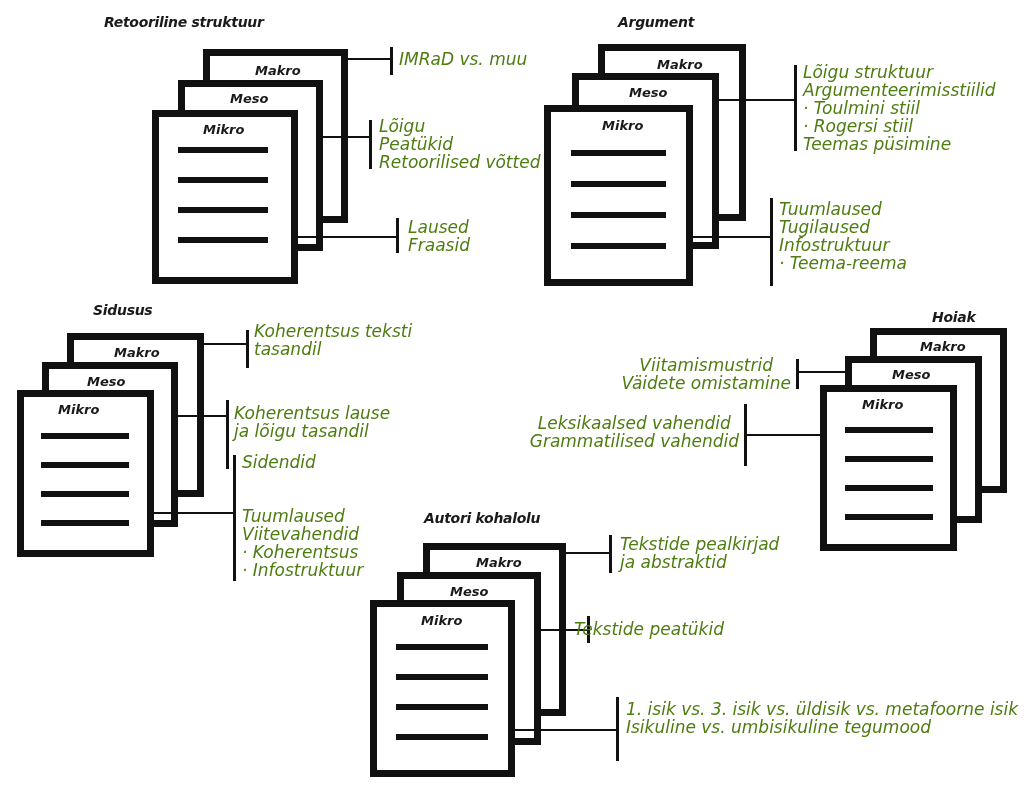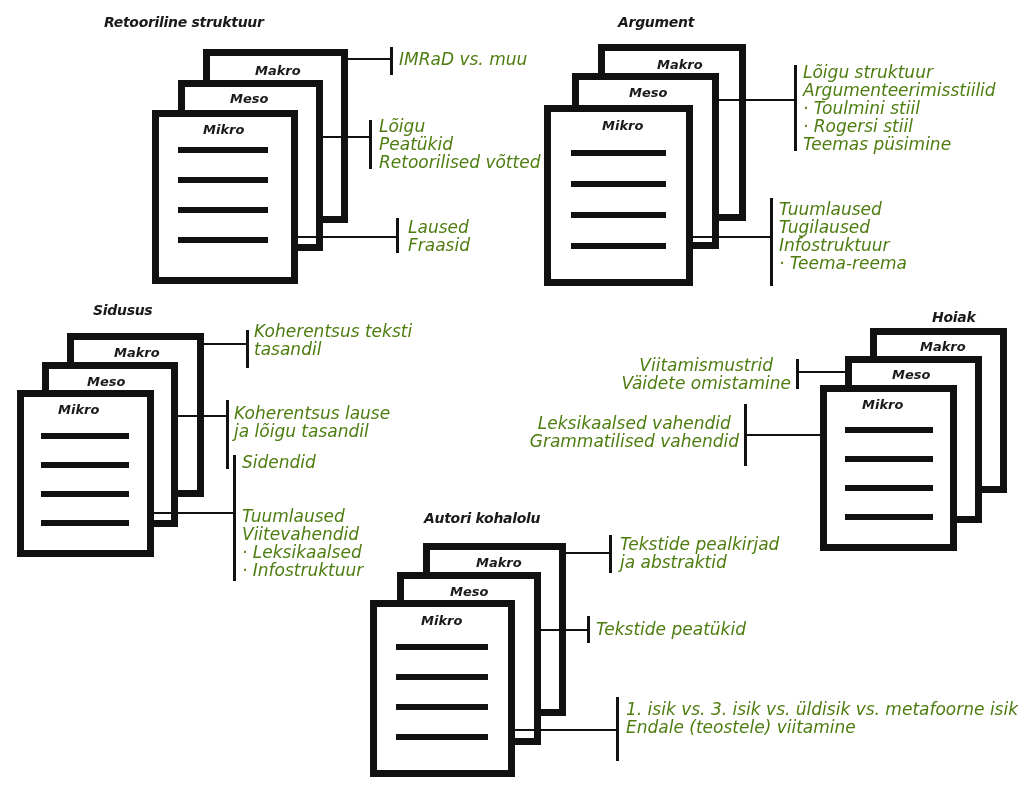--- a/index.html
+++ b/index.html
@@ -129,21 +129,21 @@
   </div>
 
   <div class="hline" style="left:154px; top:512px; width:81px;"></div>
   <div class="vbar" style="left:233px; top:455px; height:126px;"></div>
   <div class="note" style="left:242px; top:453px;">
     <div>Sidendid</div>
     <div style="height:18px;"></div>
     <div style="height:18px;"></div>
     <div>Tuumlaused</div>
     <div>Viitevahendid</div>
-    <div>· Leksikaalsed</div>
+    <div>· Koherentsus</div>
     <div>· Infostruktuur</div>
   </div>
 </div>
 
 <div>
   <div class="title" style="left:932px; top:293px;margin-top:16px;">Hoiak</div>
 
   <div class="doc" style="left:870px; top:328px; width:137px; height:165px;">
     <div class="doc-label" style="left:43px; top:4px;">Makro</div>
   </div>
@@ -192,23 +192,23 @@
 
   <div class="hline" style="left:565px; top:552px; width:46px;"></div>
   <div class="vbar" style="left:609px; top:535px; height:38px;"></div>
   <div class="note" style="left:620px; top:535px;">
     <div>Tekstide pealkirjad</div>
     <div>ja abstraktid</div>
   </div>
 
   <div class="hline" style="left:540px; top:629px; width:49px;"></div>
   <div class="vbar" style="left:587px; top:616px; height:27px;"></div>
-  <div class="note" style="left:596px; top:620px;text-align:center;">
+  <div class="note" style="left:574px; top:620px;text-align:center;">
     <div>Tekstide peatükid</div>
   </div>
 
   <div class="hline" style="left:514px; top:729px; width:104px;"></div>
   <div class="vbar" style="left:616px; top:697px; height:64px;"></div>
   <div class="note" style="left:626px; top:700px;">
     <div>1. isik vs. 3. isik vs. üldisik vs. metafoorne isik</div>
-    <div>Endale (teostele) viitamine</div>
+    <div>Isikuline vs. umbisikuline tegumood</div>
   </div>
 </div>
 
 </body></html>

